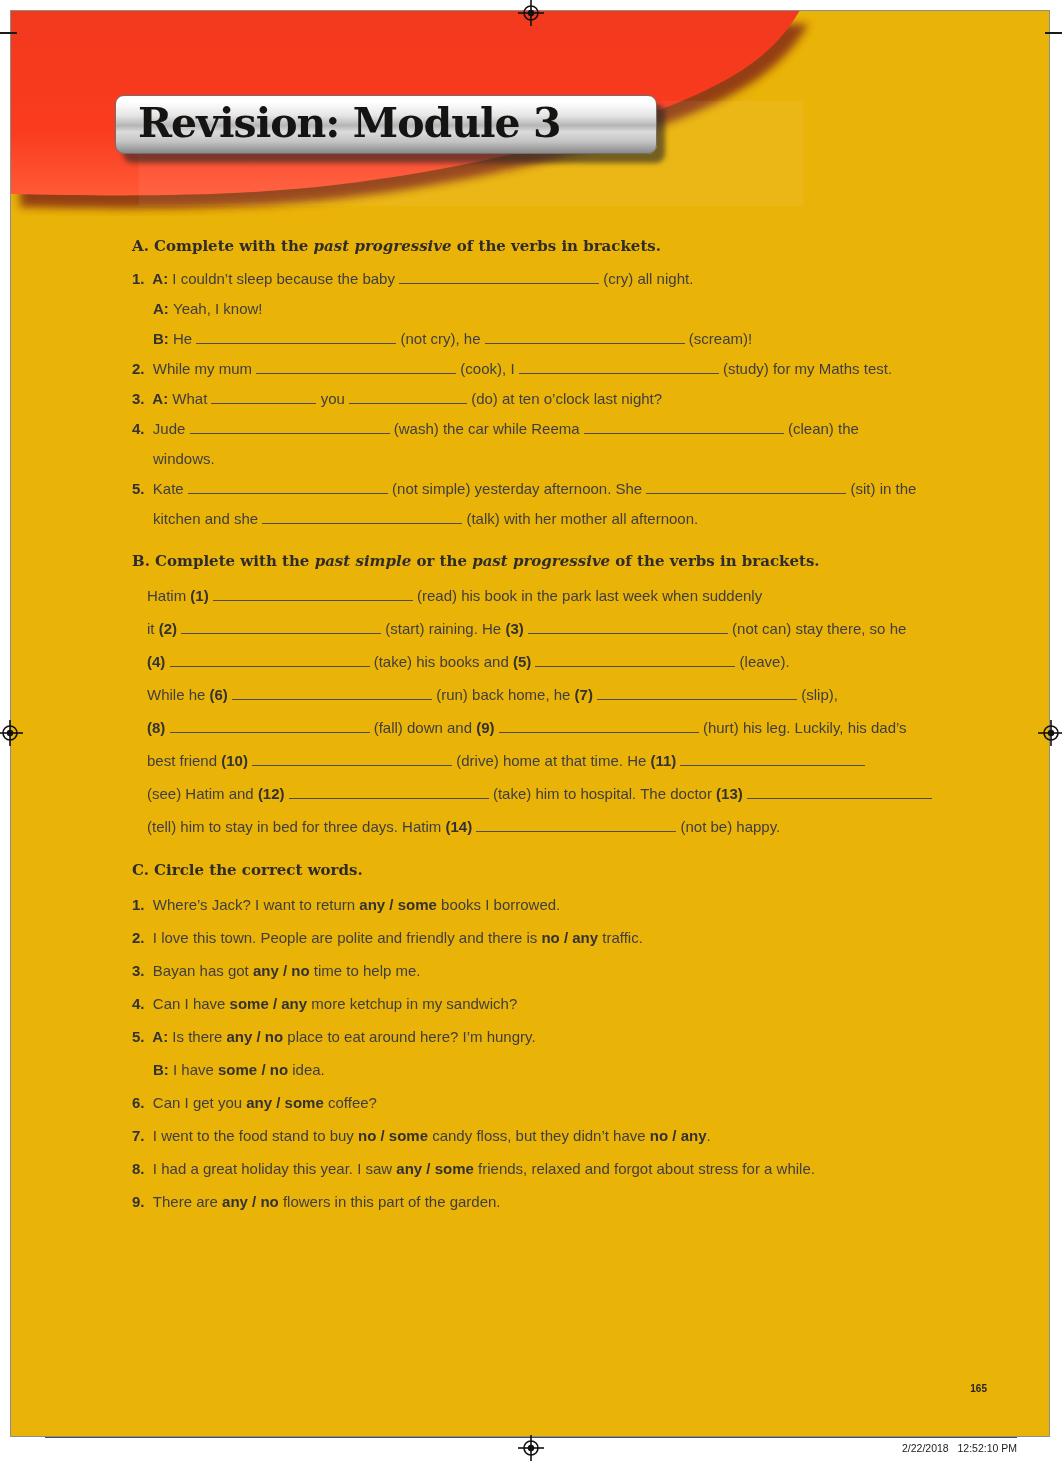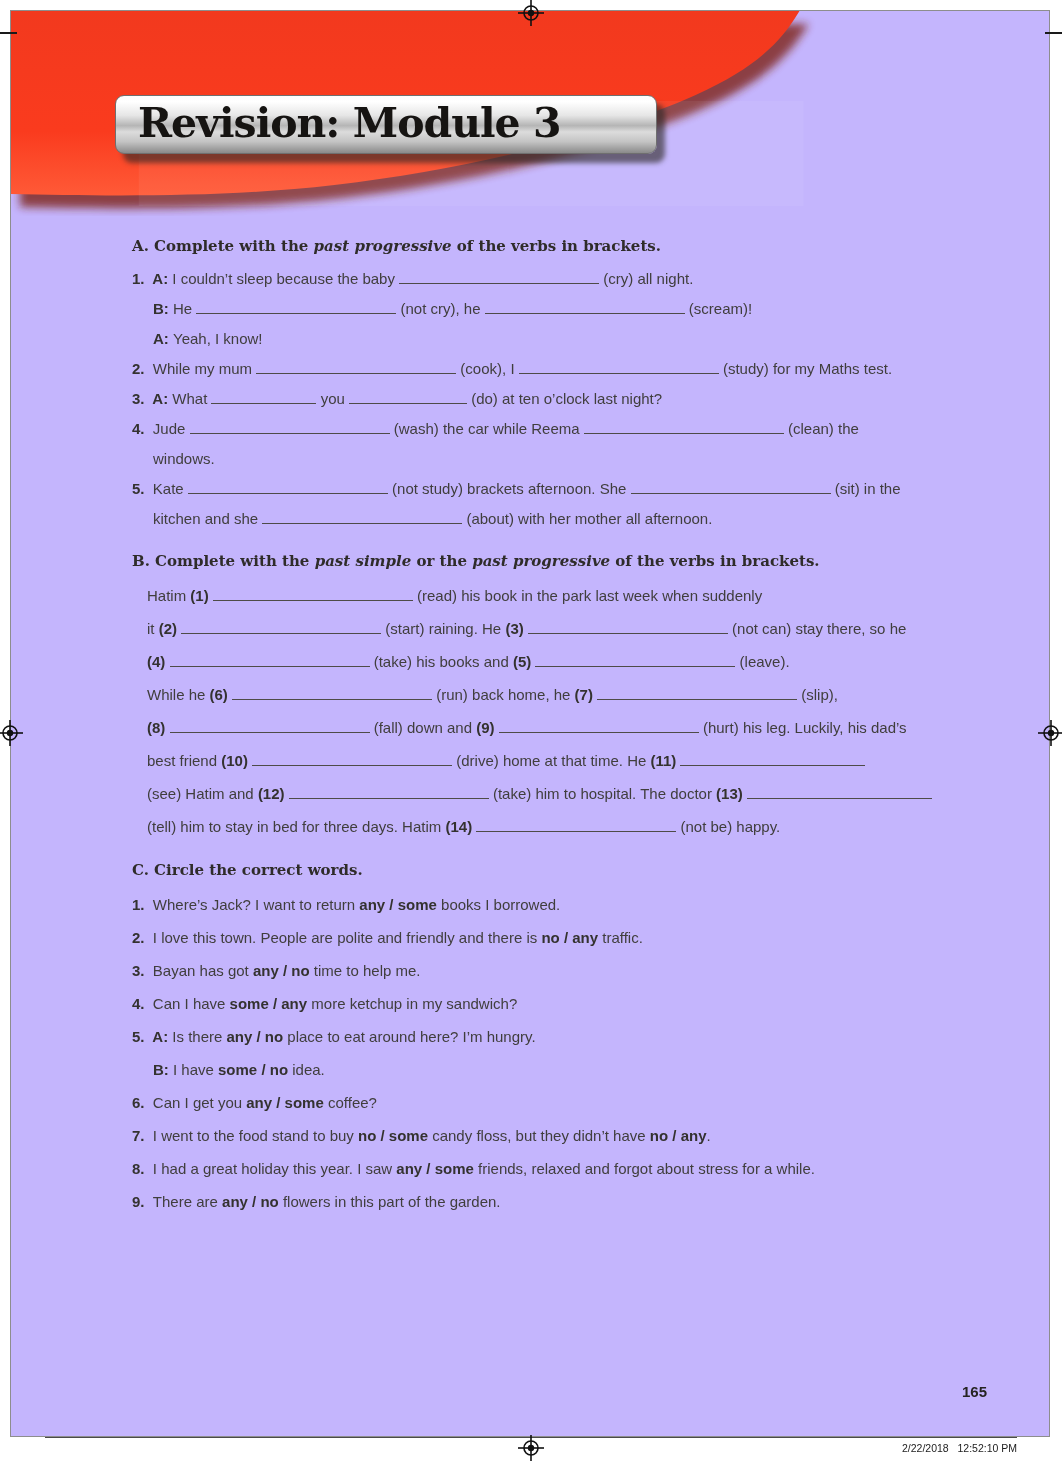--- a/index.html
+++ b/index.html
@@ -2,21 +2,21 @@
 <html><head>
 <meta charset="utf-8">
 <style>
   html, body { margin: 0; padding: 0; }
   body { width: 1062px; height: 1464px; background: #ffffff; position: relative;
          font-family: "Liberation Sans", "DejaVu Sans", sans-serif; }
   .canvas { position: absolute; inset: 0; width: 1062px; height: 1464px; overflow: hidden; }
 
   
   .page { position: absolute; left: 10px; top: 10px; width: 1040px; height: 1427px;
-          background: #c4b5fd; border: 1px solid #8d8d8d; box-sizing: border-box; overflow: hidden; }
+          background: #eab308; border: 1px solid #8d8d8d; box-sizing: border-box; overflow: hidden; }
 
   .banner-svg { position: absolute; left: 0; top: 0; width: 100%; height: 205px; display: block; }
 
   .title-bar { position: absolute; left: 104px; top: 84px; width: 540px; height: 57px;
                border-radius: 9px; border: 1px solid #6f6f6f;
                background: linear-gradient(180deg, #fdfdfd 0%, #ffffff 10%, #e6e6e6 34%,
                            #b5b5b5 52%, #dcdcdc 63%, #c4c4c4 80%, #8a8a8a 100%);
                box-shadow: 8px 9px 5px rgba(45,40,38,0.62); z-index: 2; }
   .title-text { font-family: "DejaVu Serif", "Liberation Serif", serif; font-weight: 700;
                 font-size: 41px; letter-spacing: -1px; color: #161412; line-height: 55px;
@@ -36,21 +36,21 @@
   .sec-b .line { line-height: 33px; }
   .sec-c .line { line-height: 33px; }
   .line.ind1 { padding-left: 21px; }
   .sec-b .line { padding-left: 15px; }
 
   .seg-b { font-weight: 700; color: #343230; }
   .blank { display: inline-block; width: 200px; height: 14px;
            border-bottom: 1.4px solid #4e4b48; vertical-align: baseline; }
 
   .page-num { position: absolute; top: 1372px; right: 62px; font-weight: 700;
-              font-size: 15px; color: #262422; }
+              font-size: 10px; color: #262422; }
 
   
   .regmark { position: absolute; width: 26px; height: 26px; z-index: 6; }
   .regmark.pos-top    { left: 518px; top: 0px; }
   .regmark.pos-bottom { left: 518px; top: 1435px; }
   .regmark.pos-left   { left: -3px;  top: 720px; }
   .regmark.pos-right  { left: 1038px; top: 720px; }
 
   .corner-tick { position: absolute; top: 32px; width: 17px; height: 2px; background: #1a1a1a; z-index: 6; }
   .corner-tick.left  { left: 0; }
@@ -112,28 +112,28 @@
     </svg>
 
     <div class="title-bar">
       <div class="title-text">Revision: Module 3</div>
     </div>
 
     <main class="content">
       <section class="exercise sec-a">
           <h3 class="sec-heading"><span class="h-h">A. Complete with the </span><span class="h-hi">past progressive</span><span class="h-h"> of the verbs in brackets.</span></h3>
           <div class="line ind0"><span class="seg-b">1.  </span><span class="seg-b">A: </span><span class="seg-n">I couldn’t sleep because the baby </span><span class="blank"></span><span class="seg-n"> (cry) all night.</span></div>
+          <div class="line ind1"><span class="seg-b">A: </span><span class="seg-n">Yeah, I know!</span></div>
           <div class="line ind1"><span class="seg-b">B: </span><span class="seg-n">He </span><span class="blank"></span><span class="seg-n"> (not cry), he </span><span class="blank"></span><span class="seg-n"> (scream)!</span></div>
-          <div class="line ind1"><span class="seg-b">A: </span><span class="seg-n">Yeah, I know!</span></div>
           <div class="line ind0"><span class="seg-b">2.  </span><span class="seg-n">While my mum </span><span class="blank"></span><span class="seg-n"> (cook), I </span><span class="blank"></span><span class="seg-n"> (study) for my Maths test.</span></div>
           <div class="line ind0"><span class="seg-b">3.  </span><span class="seg-b">A: </span><span class="seg-n">What </span><span class="blank" style="width: 105px;"></span><span class="seg-n"> you </span><span class="blank" style="width: 118px;"></span><span class="seg-n"> (do) at ten o’clock last night?</span></div>
           <div class="line ind0"><span class="seg-b">4.  </span><span class="seg-n">Jude </span><span class="blank"></span><span class="seg-n"> (wash) the car while Reema </span><span class="blank"></span><span class="seg-n"> (clean) the</span></div>
           <div class="line ind1"><span class="seg-n">windows.</span></div>
-          <div class="line ind0"><span class="seg-b">5.  </span><span class="seg-n">Kate </span><span class="blank"></span><span class="seg-n"> (not study) brackets afternoon. She </span><span class="blank"></span><span class="seg-n"> (sit) in the</span></div>
-          <div class="line ind1"><span class="seg-n">kitchen and she </span><span class="blank"></span><span class="seg-n"> (about) with her mother all afternoon.</span></div>
+          <div class="line ind0"><span class="seg-b">5.  </span><span class="seg-n">Kate </span><span class="blank"></span><span class="seg-n"> (not simple) yesterday afternoon. She </span><span class="blank"></span><span class="seg-n"> (sit) in the</span></div>
+          <div class="line ind1"><span class="seg-n">kitchen and she </span><span class="blank"></span><span class="seg-n"> (talk) with her mother all afternoon.</span></div>
         </section>
       <section class="exercise sec-b">
           <h3 class="sec-heading"><span class="h-h">B. Complete with the </span><span class="h-hi">past simple</span><span class="h-h"> or the </span><span class="h-hi">past progressive</span><span class="h-h"> of the verbs in brackets.</span></h3>
           <div class="line ind0"><span class="seg-n">Hatim </span><span class="seg-b">(1) </span><span class="blank"></span><span class="seg-n"> (read) his book in the park last week when suddenly</span></div>
           <div class="line ind0"><span class="seg-n">it </span><span class="seg-b">(2) </span><span class="blank"></span><span class="seg-n"> (start) raining. He </span><span class="seg-b">(3) </span><span class="blank"></span><span class="seg-n"> (not can) stay there, so he</span></div>
           <div class="line ind0"><span class="seg-b">(4) </span><span class="blank"></span><span class="seg-n"> (take) his books and </span><span class="seg-b">(5) </span><span class="blank"></span><span class="seg-n"> (leave).</span></div>
           <div class="line ind0"><span class="seg-n">While he </span><span class="seg-b">(6) </span><span class="blank"></span><span class="seg-n"> (run) back home, he </span><span class="seg-b">(7) </span><span class="blank"></span><span class="seg-n"> (slip),</span></div>
           <div class="line ind0"><span class="seg-b">(8) </span><span class="blank"></span><span class="seg-n"> (fall) down and </span><span class="seg-b">(9) </span><span class="blank"></span><span class="seg-n"> (hurt) his leg. Luckily, his dad’s</span></div>
           <div class="line ind0"><span class="seg-n">best friend </span><span class="seg-b">(10) </span><span class="blank"></span><span class="seg-n"> (drive) home at that time. He </span><span class="seg-b">(11) </span><span class="blank" style="width: 185px;"></span></div>
           <div class="line ind0"><span class="seg-n">(see) Hatim and </span><span class="seg-b">(12) </span><span class="blank"></span><span class="seg-n"> (take) him to hospital. The doctor </span><span class="seg-b">(13) </span><span class="blank" style="width: 185px;"></span></div>

